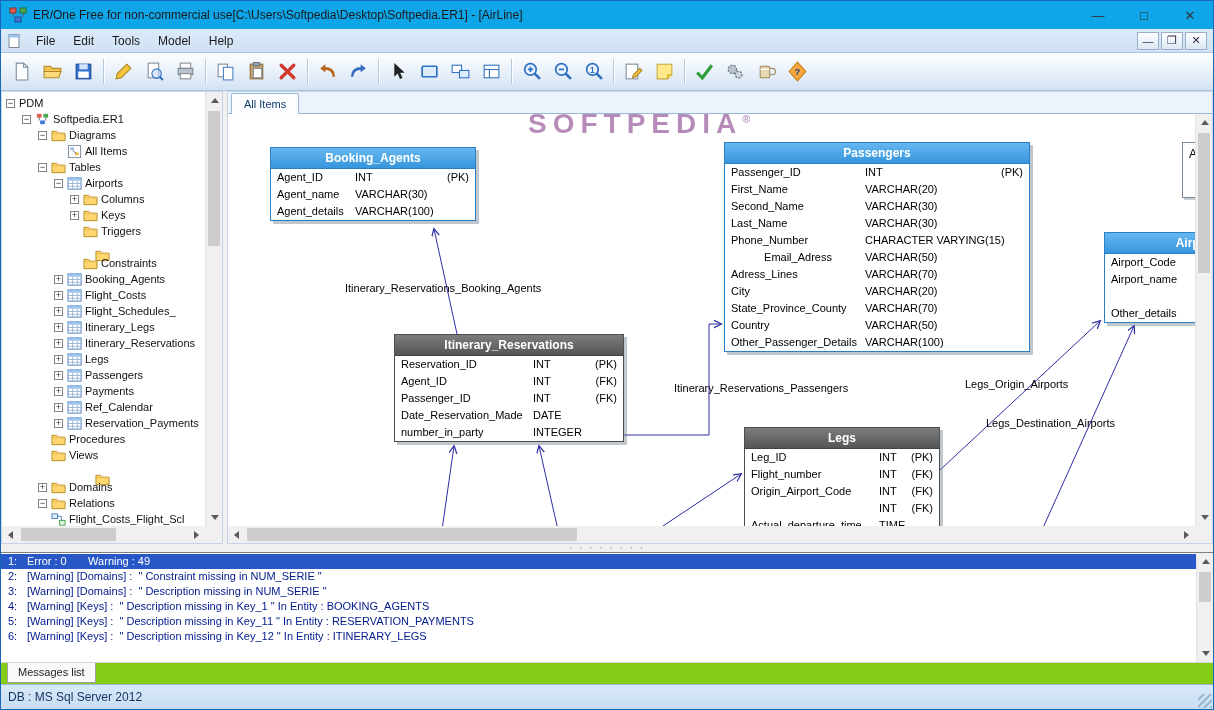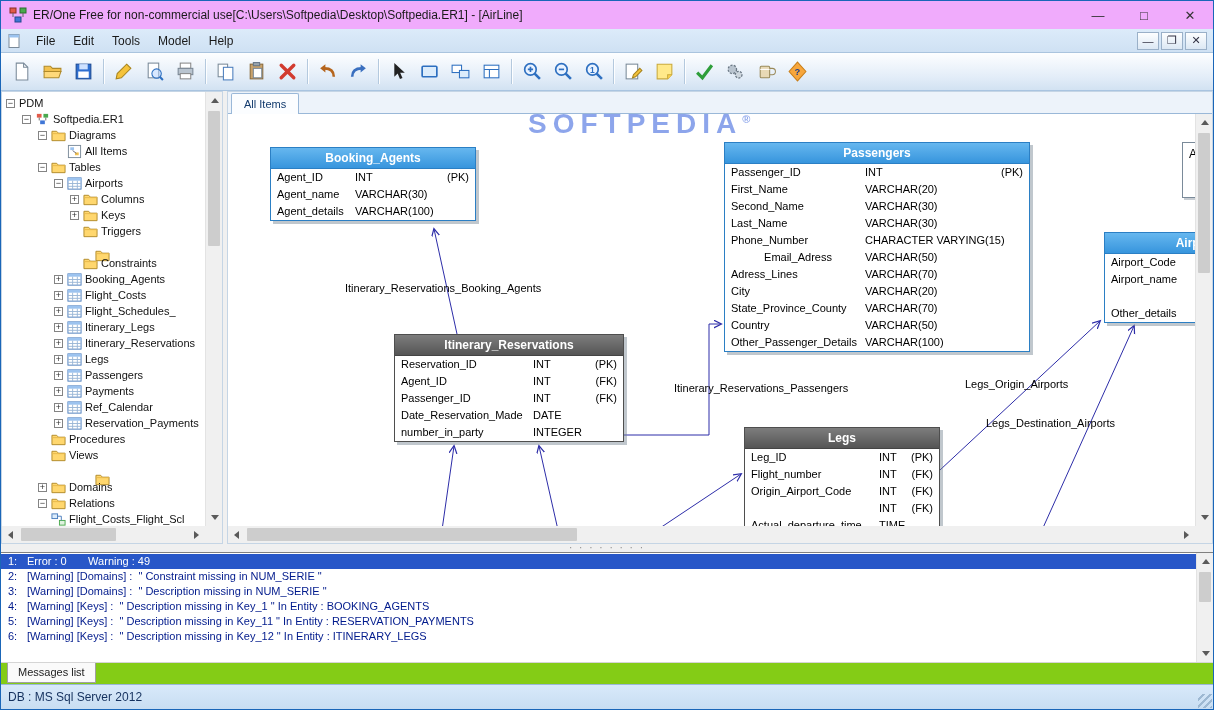--- a/index.html
+++ b/index.html
@@ -1,21 +1,21 @@
 <!DOCTYPE html>
 <html><head>
 <meta charset="utf-8">
 <style>
   * { margin:0; padding:0; box-sizing:border-box; }
   html,body { width:1214px; height:710px; overflow:hidden; }
   body { font-family:"Liberation Sans","DejaVu Sans",sans-serif; background:#f0f0f0; }
   .app { width:1214px; height:710px; display:flex; flex-direction:column; border:1px solid #1a66b8; background:#f0f0f0; }
 
   
-  .titlebar { height:28px; background:#f0abfc; display:flex; align-items:center; flex:0 0 28px; }
+  .titlebar { height:28px; background:#0ea5e9; display:flex; align-items:center; flex:0 0 28px; }
   .app-icon { width:18px; height:18px; margin:0 6px 0 8px; }
   .title-text { font-size:12px; color:#1a1a1a; white-space:nowrap; overflow:hidden; flex:1; }
   .win-controls { display:flex; height:100%; }
   .win-btn { width:46px; height:100%; display:flex; align-items:center; justify-content:center; font-size:13px; color:#333; cursor:default; }
 
   
   .menubar { height:24px; flex:0 0 24px; background:linear-gradient(#dcebfa,#cfe1f3); border-bottom:1px solid #aac4de; display:flex; align-items:center; }
   .mdi-child-icon { width:16px; height:16px; margin:0 4px 0 6px; }
   #menu-items { display:flex; height:100%; }
   .menu-item { padding:0 9px; font-size:12px; color:#1a1a1a; display:flex; align-items:center; }
@@ -58,21 +58,21 @@
   .sb-thumb-v { position:absolute; left:2px; right:2px; background:#cdcdcd; border-radius:1px; }
   .sb-thumb-h { position:absolute; top:2px; bottom:2px; background:#cdcdcd; border-radius:1px; }
 
   
   .canvas-panel { flex:1 1 auto; display:flex; flex-direction:column; min-width:0; background:#fff; border:1px solid #c5d5e5; }
   .tabstrip { height:22px; flex:0 0 22px; background:#edf3fa; border-bottom:1px solid #9ab8d8; display:flex; align-items:flex-end; padding-left:3px; }
   .tab { height:21px; line-height:20px; padding:0 12px; background:#fbfdff; border:1px solid #9ab8d8; border-bottom:none; font-size:11px; color:#123a6d; border-radius:2px 2px 0 0; position:relative; top:1px; }
   .canvas-body { flex:1 1 auto; display:flex; min-height:0; }
   .canvas-view { flex:1 1 auto; position:relative; overflow:hidden; background:#fff; }
   #diagram { position:absolute; inset:0; }
-  .watermark { position:absolute; left:300px; top:-6px; font-size:28px; font-weight:bold; letter-spacing:6px; color:#1d4ed8; opacity:.5;text-align:center; }
+  .watermark { position:absolute; left:300px; top:-6px; font-size:28px; font-weight:bold; letter-spacing:6px; color:#701a75; opacity:.5;text-align:center; }
   .watermark sup { font-size:11px; letter-spacing:0; }
   #connector-svg { position:absolute; left:0; top:0; }
 
   
   .ent { position:absolute; background:#fff; font-size:11px; box-shadow:3px 3px 0 rgba(115,130,145,.45); }
   .ent.blue { border:1px solid #2b7fc4; }
   .ent.blue .ent-h { background:linear-gradient(#66b7ef,#3795dd); border-bottom:1px solid #2b7fc4; }
   .ent.dark { border:1px solid #4e4e4e; }
   .ent.dark .ent-h { background:linear-gradient(#7d7d7d,#555); border-bottom:1px solid #444; }
   .ent-h { color:#fff; font-weight:bold; font-size:12px; text-align:center; height:21px; line-height:21px; white-space:nowrap; overflow:hidden; }

